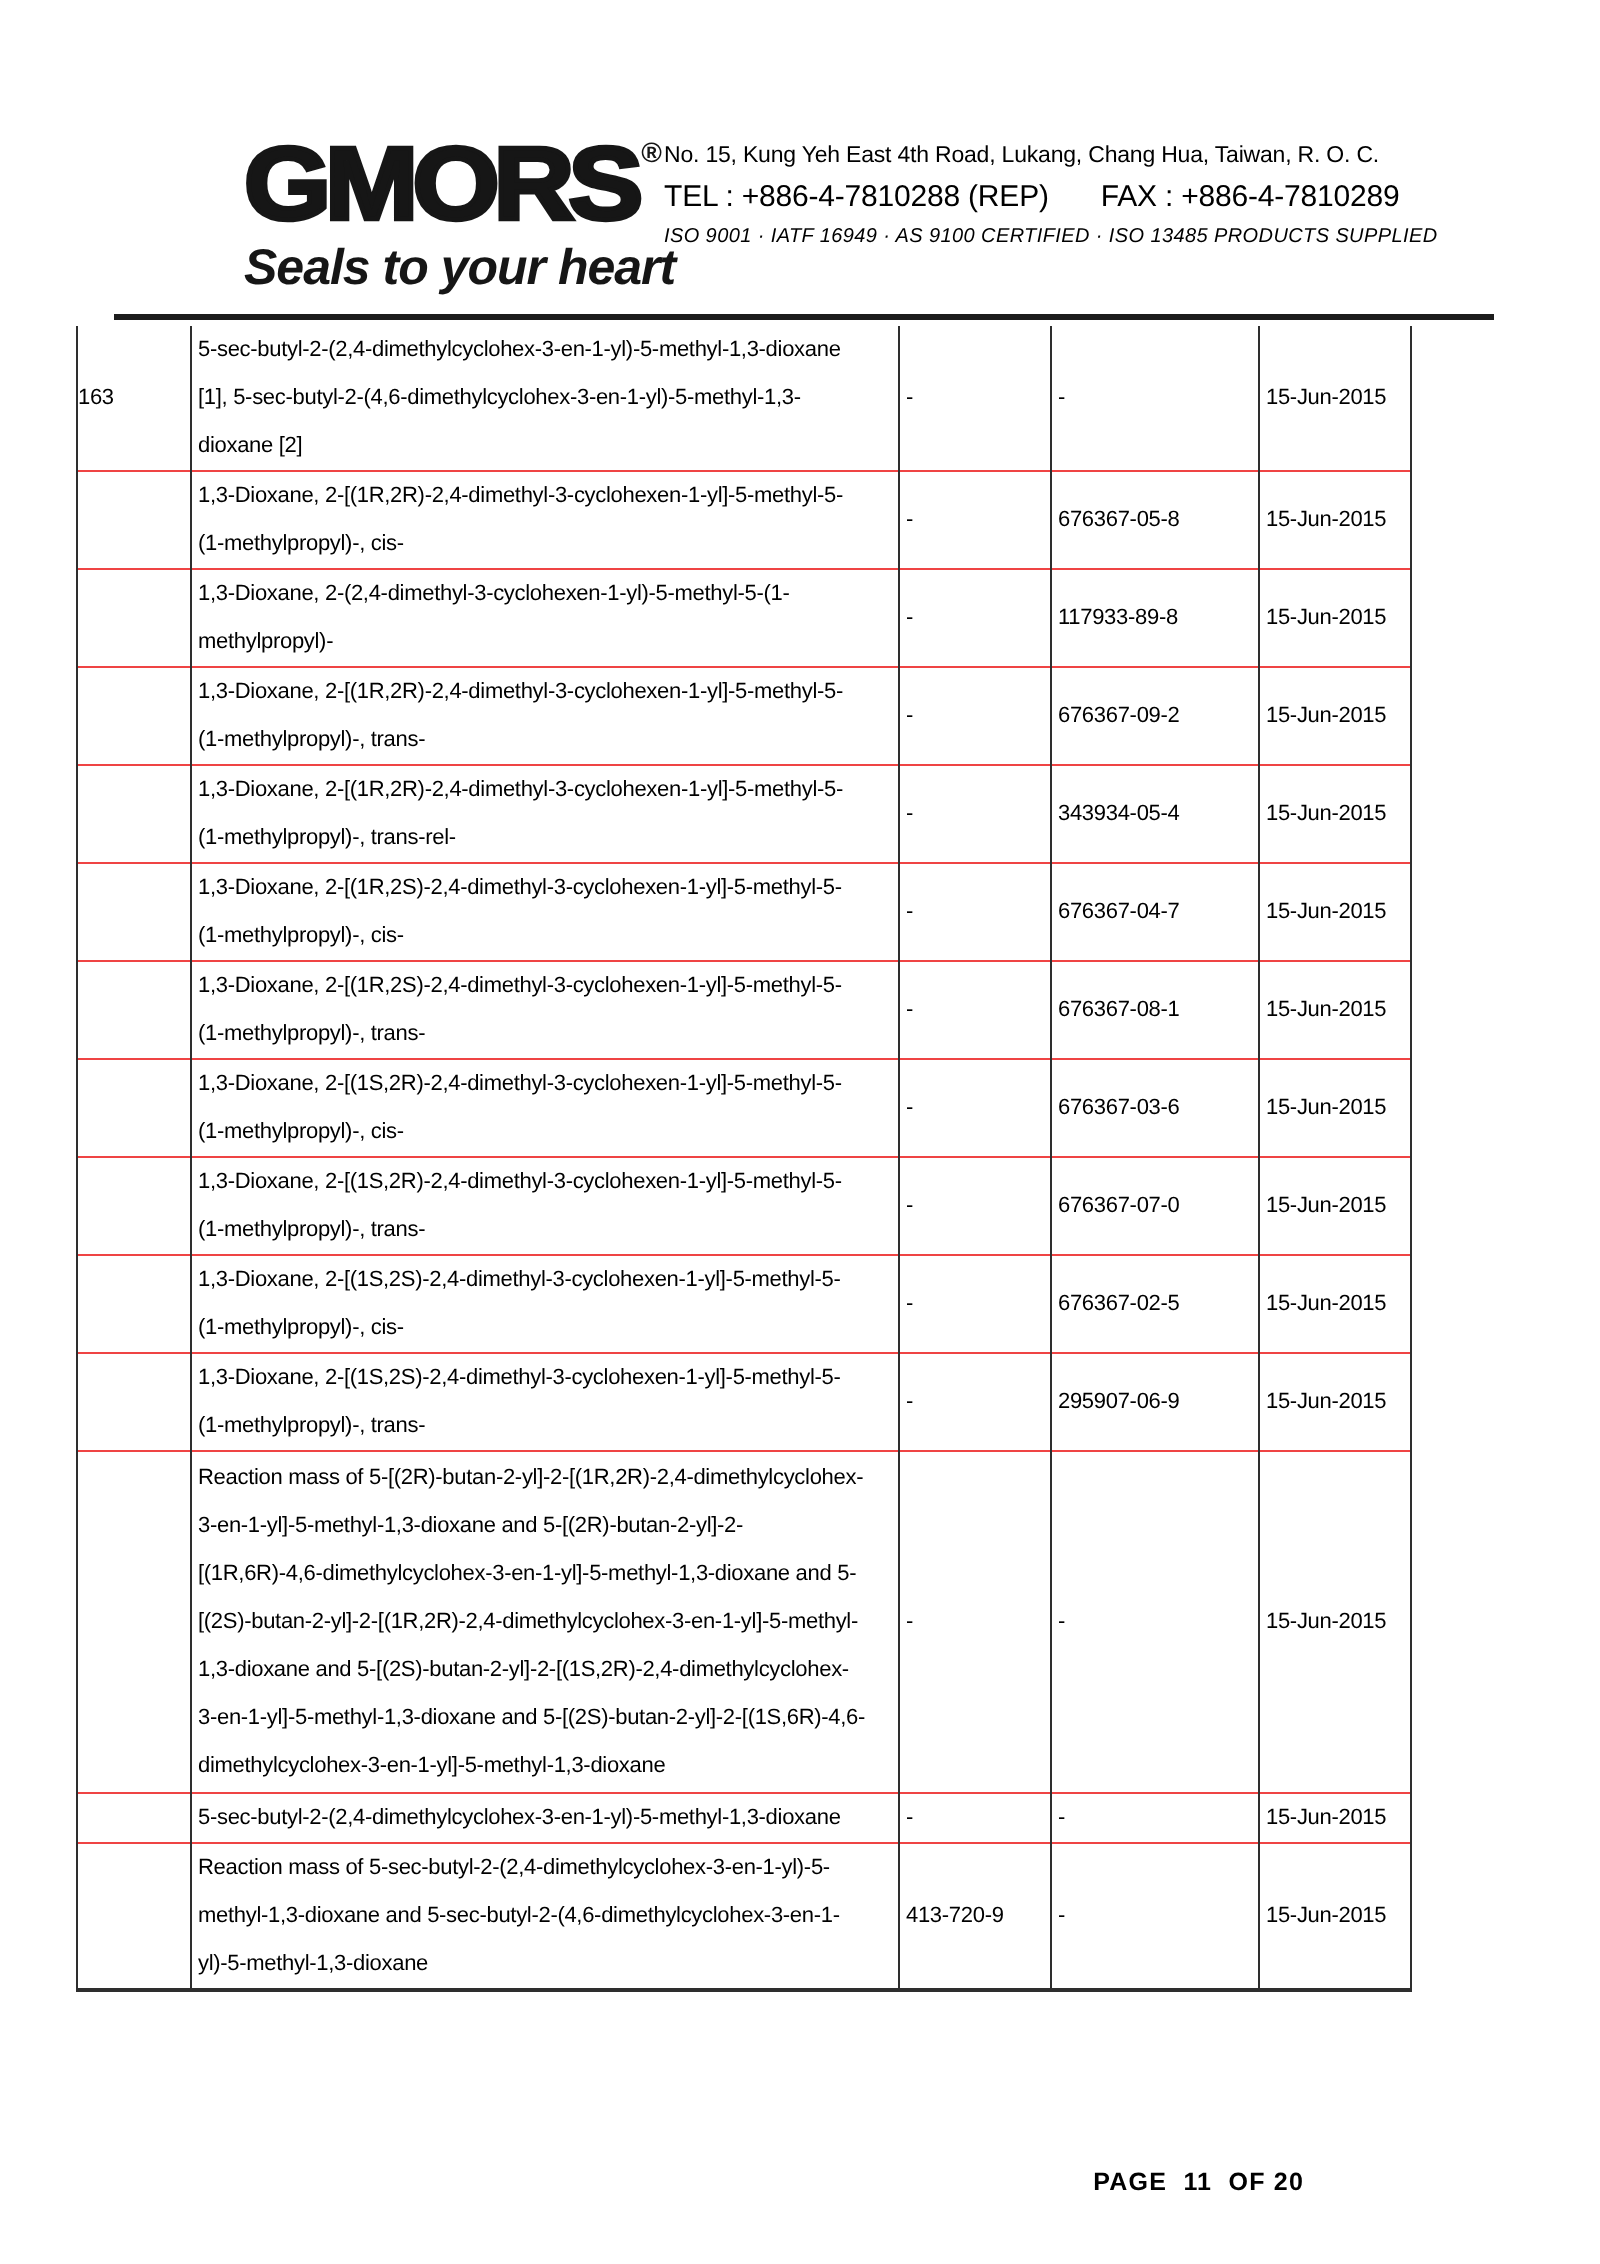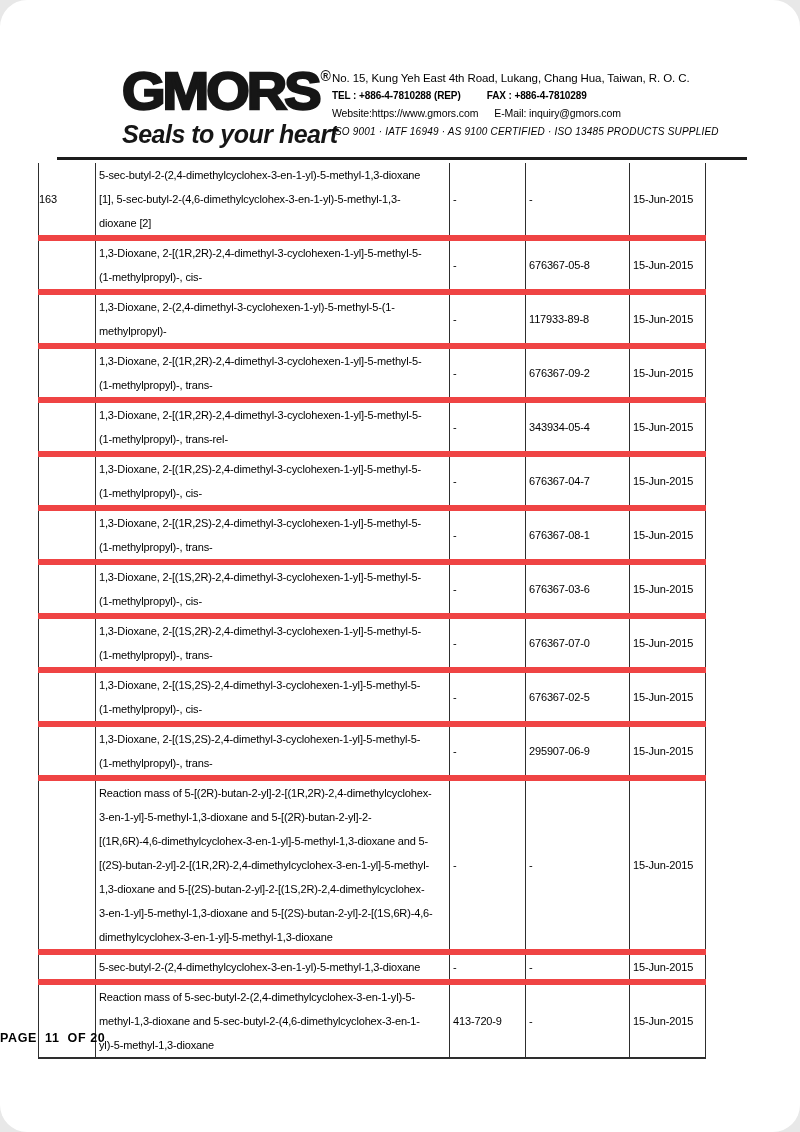--- a/index.html
+++ b/index.html
@@ -6,21 +6,20 @@
   html, body { background: #e8e8e8; }
   .page {
     position: relative;
     width: 800px;
     height: 1132px;
     background: #ffffff;
     font-family: "Liberation Sans", sans-serif;
     color: #000;
     margin: 0 auto;
     overflow: hidden;
-    border-radius: 27px;
   }
 
   
   .logo-block { position: absolute; left: 122px; top: 66px; width: 210px; }
   .logo-row { position: relative; white-space: nowrap; }
   .logo-text {
     font-size: 56px;
     font-weight: bold;
     letter-spacing: -3px;
     line-height: 52px;
@@ -45,21 +44,21 @@
     font-weight: bold;
     color: #161616;
     margin-top: 2px;
     letter-spacing: -0.5px;
     white-space: nowrap;
   }
 
   .company-block { position: absolute; left: 332px; top: 72px; width: 430px; }
   .company-name { font-size: 13px; font-weight: bold; margin-bottom: 5px; letter-spacing: -0.1px; }
   .company-address { font-size: 11.5px; margin-bottom: 6px; letter-spacing: -0.1px; }
-  .company-telfax { font-size: 10px; margin-bottom: 6px; letter-spacing: -0.1px; font-weight: bold; }
+  .company-telfax { font-size: 15px; margin-bottom: 6px; letter-spacing: -0.1px; }
   .company-telfax .gap { margin-left: 26px; }
   .company-web { font-size: 10.5px; margin-bottom: 7px; letter-spacing: -0.1px; }
   .company-web .gap { margin-left: 16px; }
   .company-cert { font-size: 10px; font-style: italic; letter-spacing: 0.2px; }
 
   .header-rule {
     position: absolute;
     left: 57px;
     top: 157px;
     width: 690px;
@@ -72,44 +71,44 @@
     position: absolute;
     left: 38px;
     top: 163px;
     width: 667px;
     border-collapse: collapse;
     table-layout: fixed;
     border-left: 1px solid #2e2e2e;
     border-right: 1px solid #2e2e2e;
     border-bottom: 2px solid #2e2e2e;
   }
-  table.substances tr { border-top: 6px solid #ef4444; }
+  table.substances tr { border-top: 1px solid #ef4444; }
   table.substances tr:first-child { border-top: none; }
   table.substances td {
     border-left: 1px solid #2e2e2e;
     border-right: 1px solid #2e2e2e;
     font-size: 11px;
     line-height: 24px;
     letter-spacing: -0.15px;
     vertical-align: middle;
     overflow: hidden;
   }
   td.col-no   { text-align: left; padding-right: 3px; }
   td.col-name { padding-left: 3px; padding-right: 16px; }
   td.col-ec   { padding-left: 3px; }
   td.col-cas  { padding-left: 3px; }
   td.col-date { padding-left: 3px; }
 
   
   .page-footer {
     position: absolute;
     left: 0;
-    top: 1031px;
+    top: 1084px;
     width: 652px;
-    text-align: left;
+    text-align: right;
     font-size: 12.5px;
     font-weight: bold;
     letter-spacing: 0.6px;
     white-space: pre;
   }
 </style>
 </head>
 <body>
 
 <div class="page">
@@ -118,23 +117,20 @@
     <div class="logo-row">
       <span class="logo-text">GMORS</span><span class="reg-mark">®</span>
     </div>
     <div class="tagline">Seals to your heart</div>
   </div>
 
   <div class="company-block">
     <div class="company-address">No. 15, Kung Yeh East 4th Road, Lukang, Chang Hua, Taiwan, R. O. C.</div>
     <div class="company-telfax">
       <span>TEL : +886-4-7810288 (REP)</span><span class="gap">FAX : +886-4-7810289</span>
-    </div>
-    <div class="company-web">
-      <span>Website:https://www.gmors.com</span><span class="gap">E-Mail: inquiry@gmors.com</span>
     </div>
     <div class="company-cert">ISO 9001  ·  IATF 16949  ·  AS 9100 CERTIFIED  ·  ISO 13485 PRODUCTS SUPPLIED</div>
   </div>
 
   <div class="header-rule"></div>
 
   <table class="substances">
     <colgroup>
       <col style="width:57px">
       <col style="width:354px">

